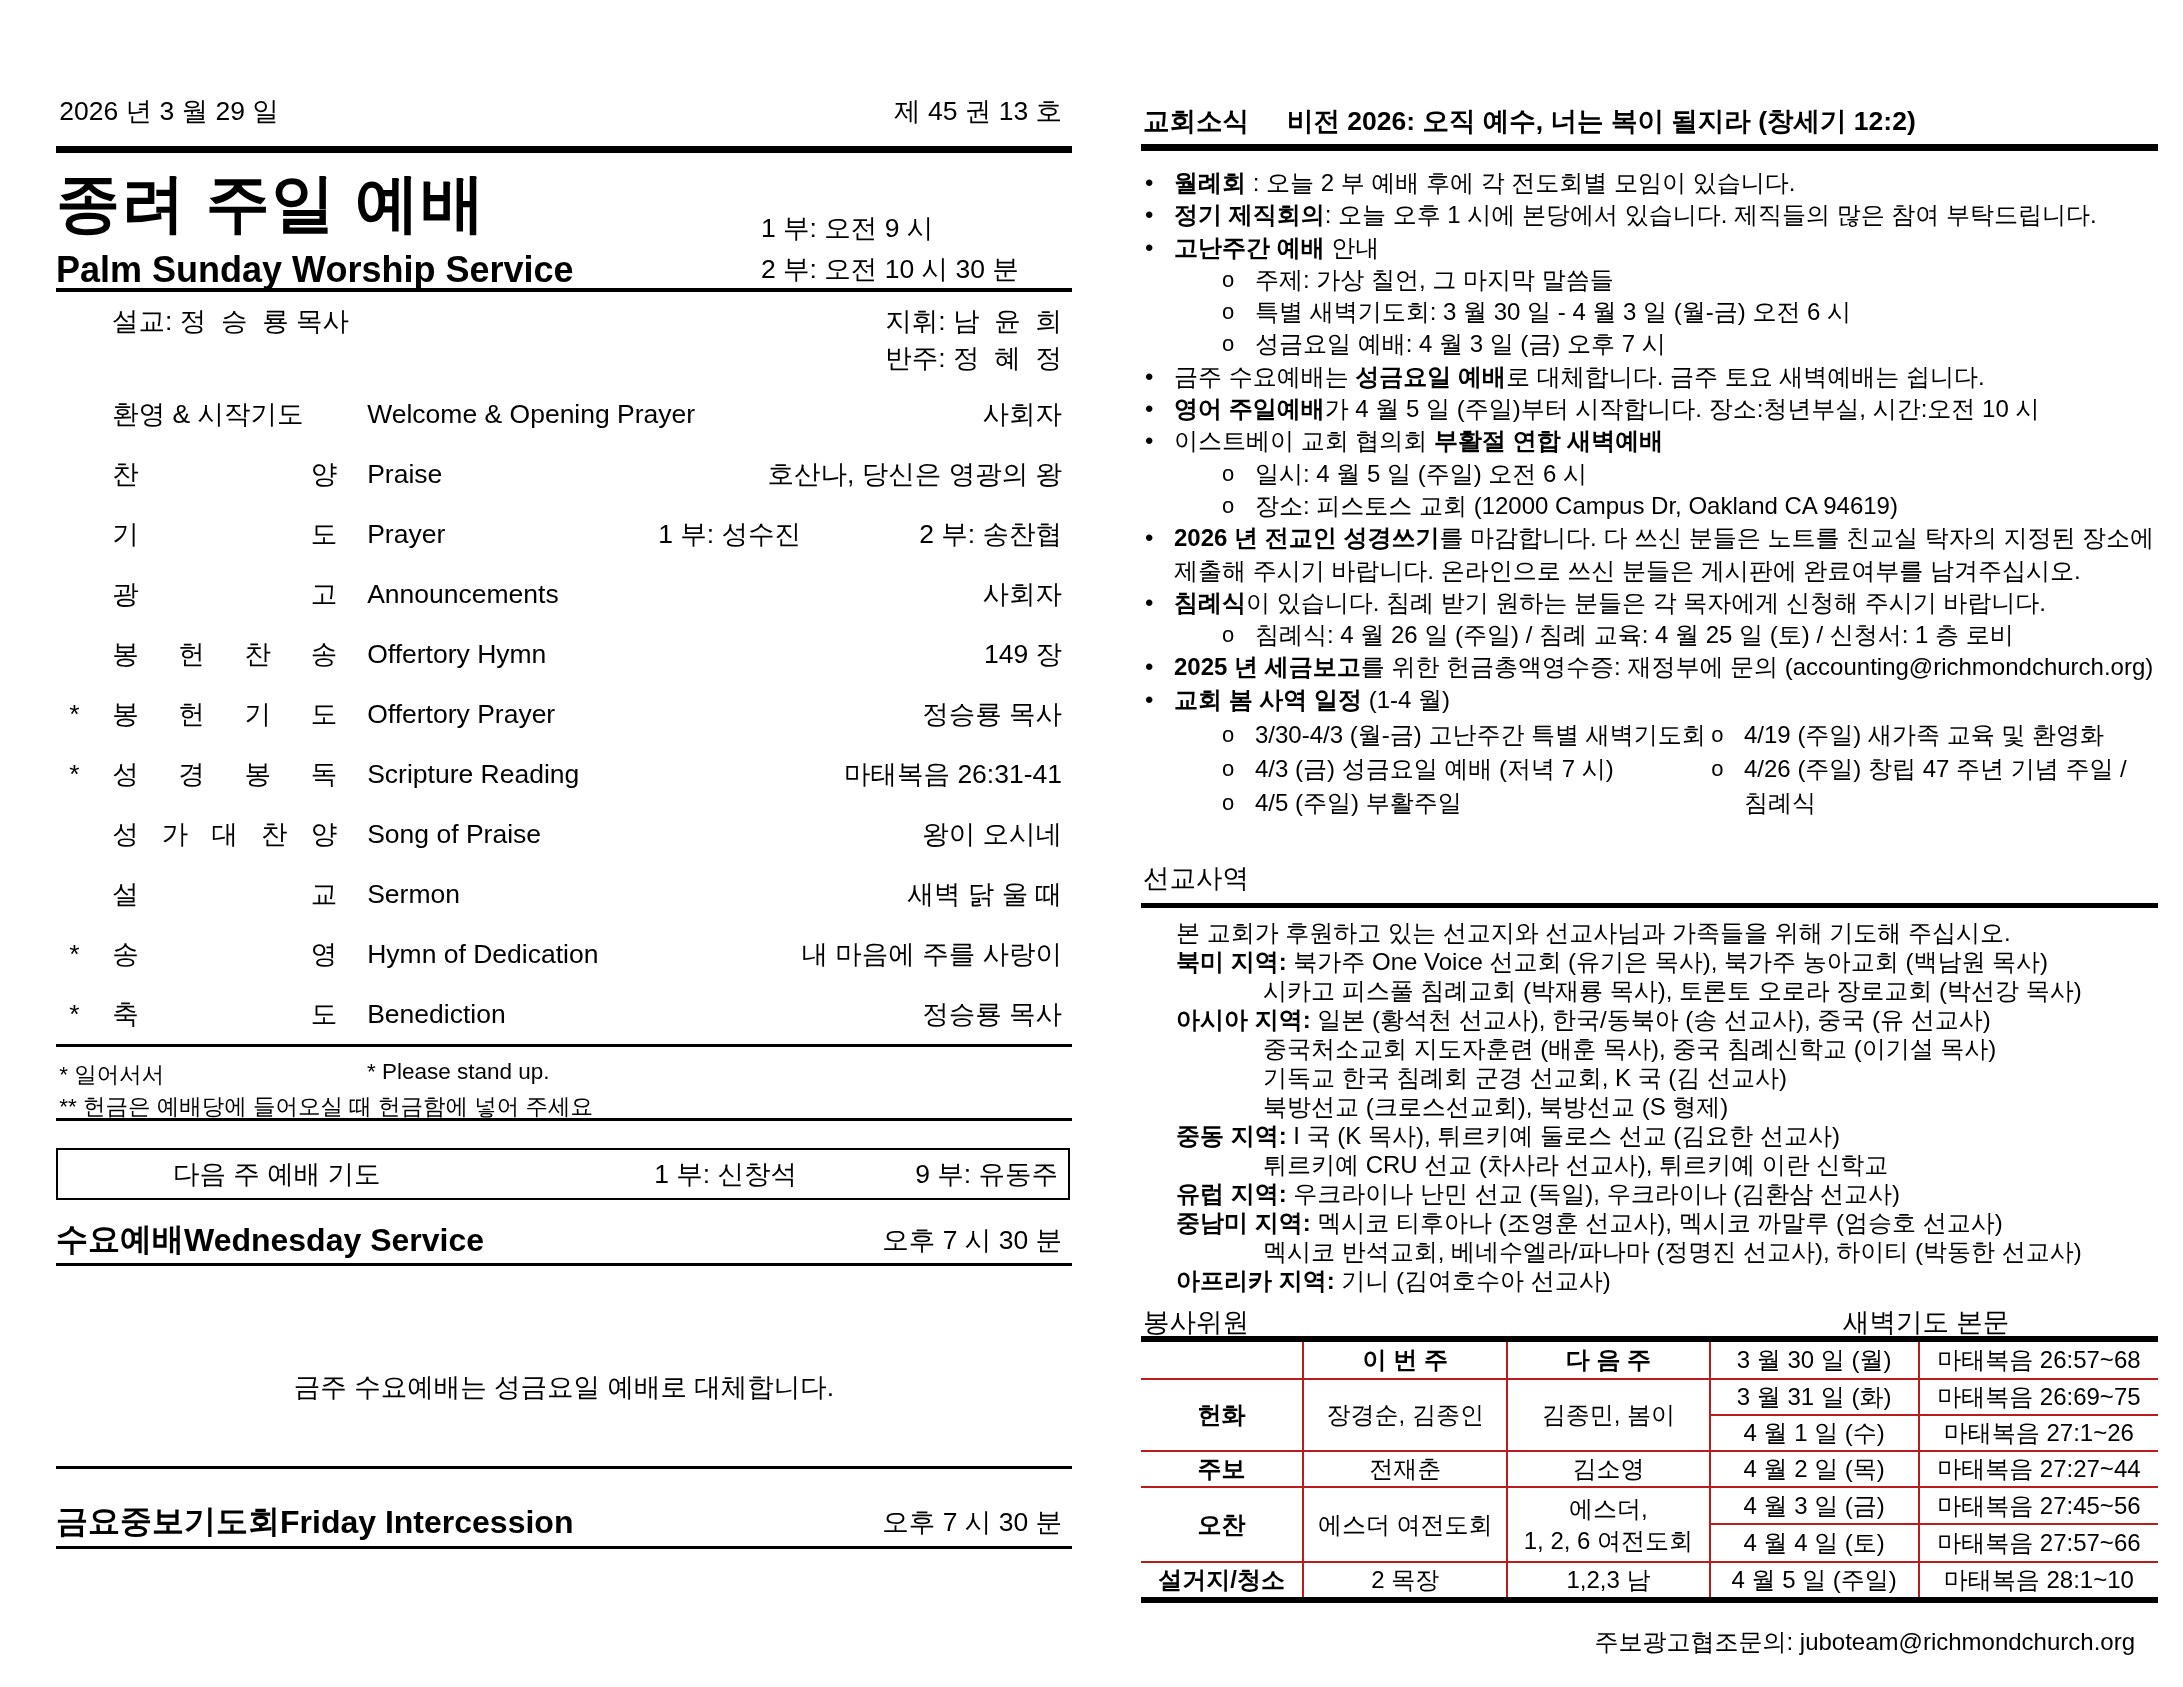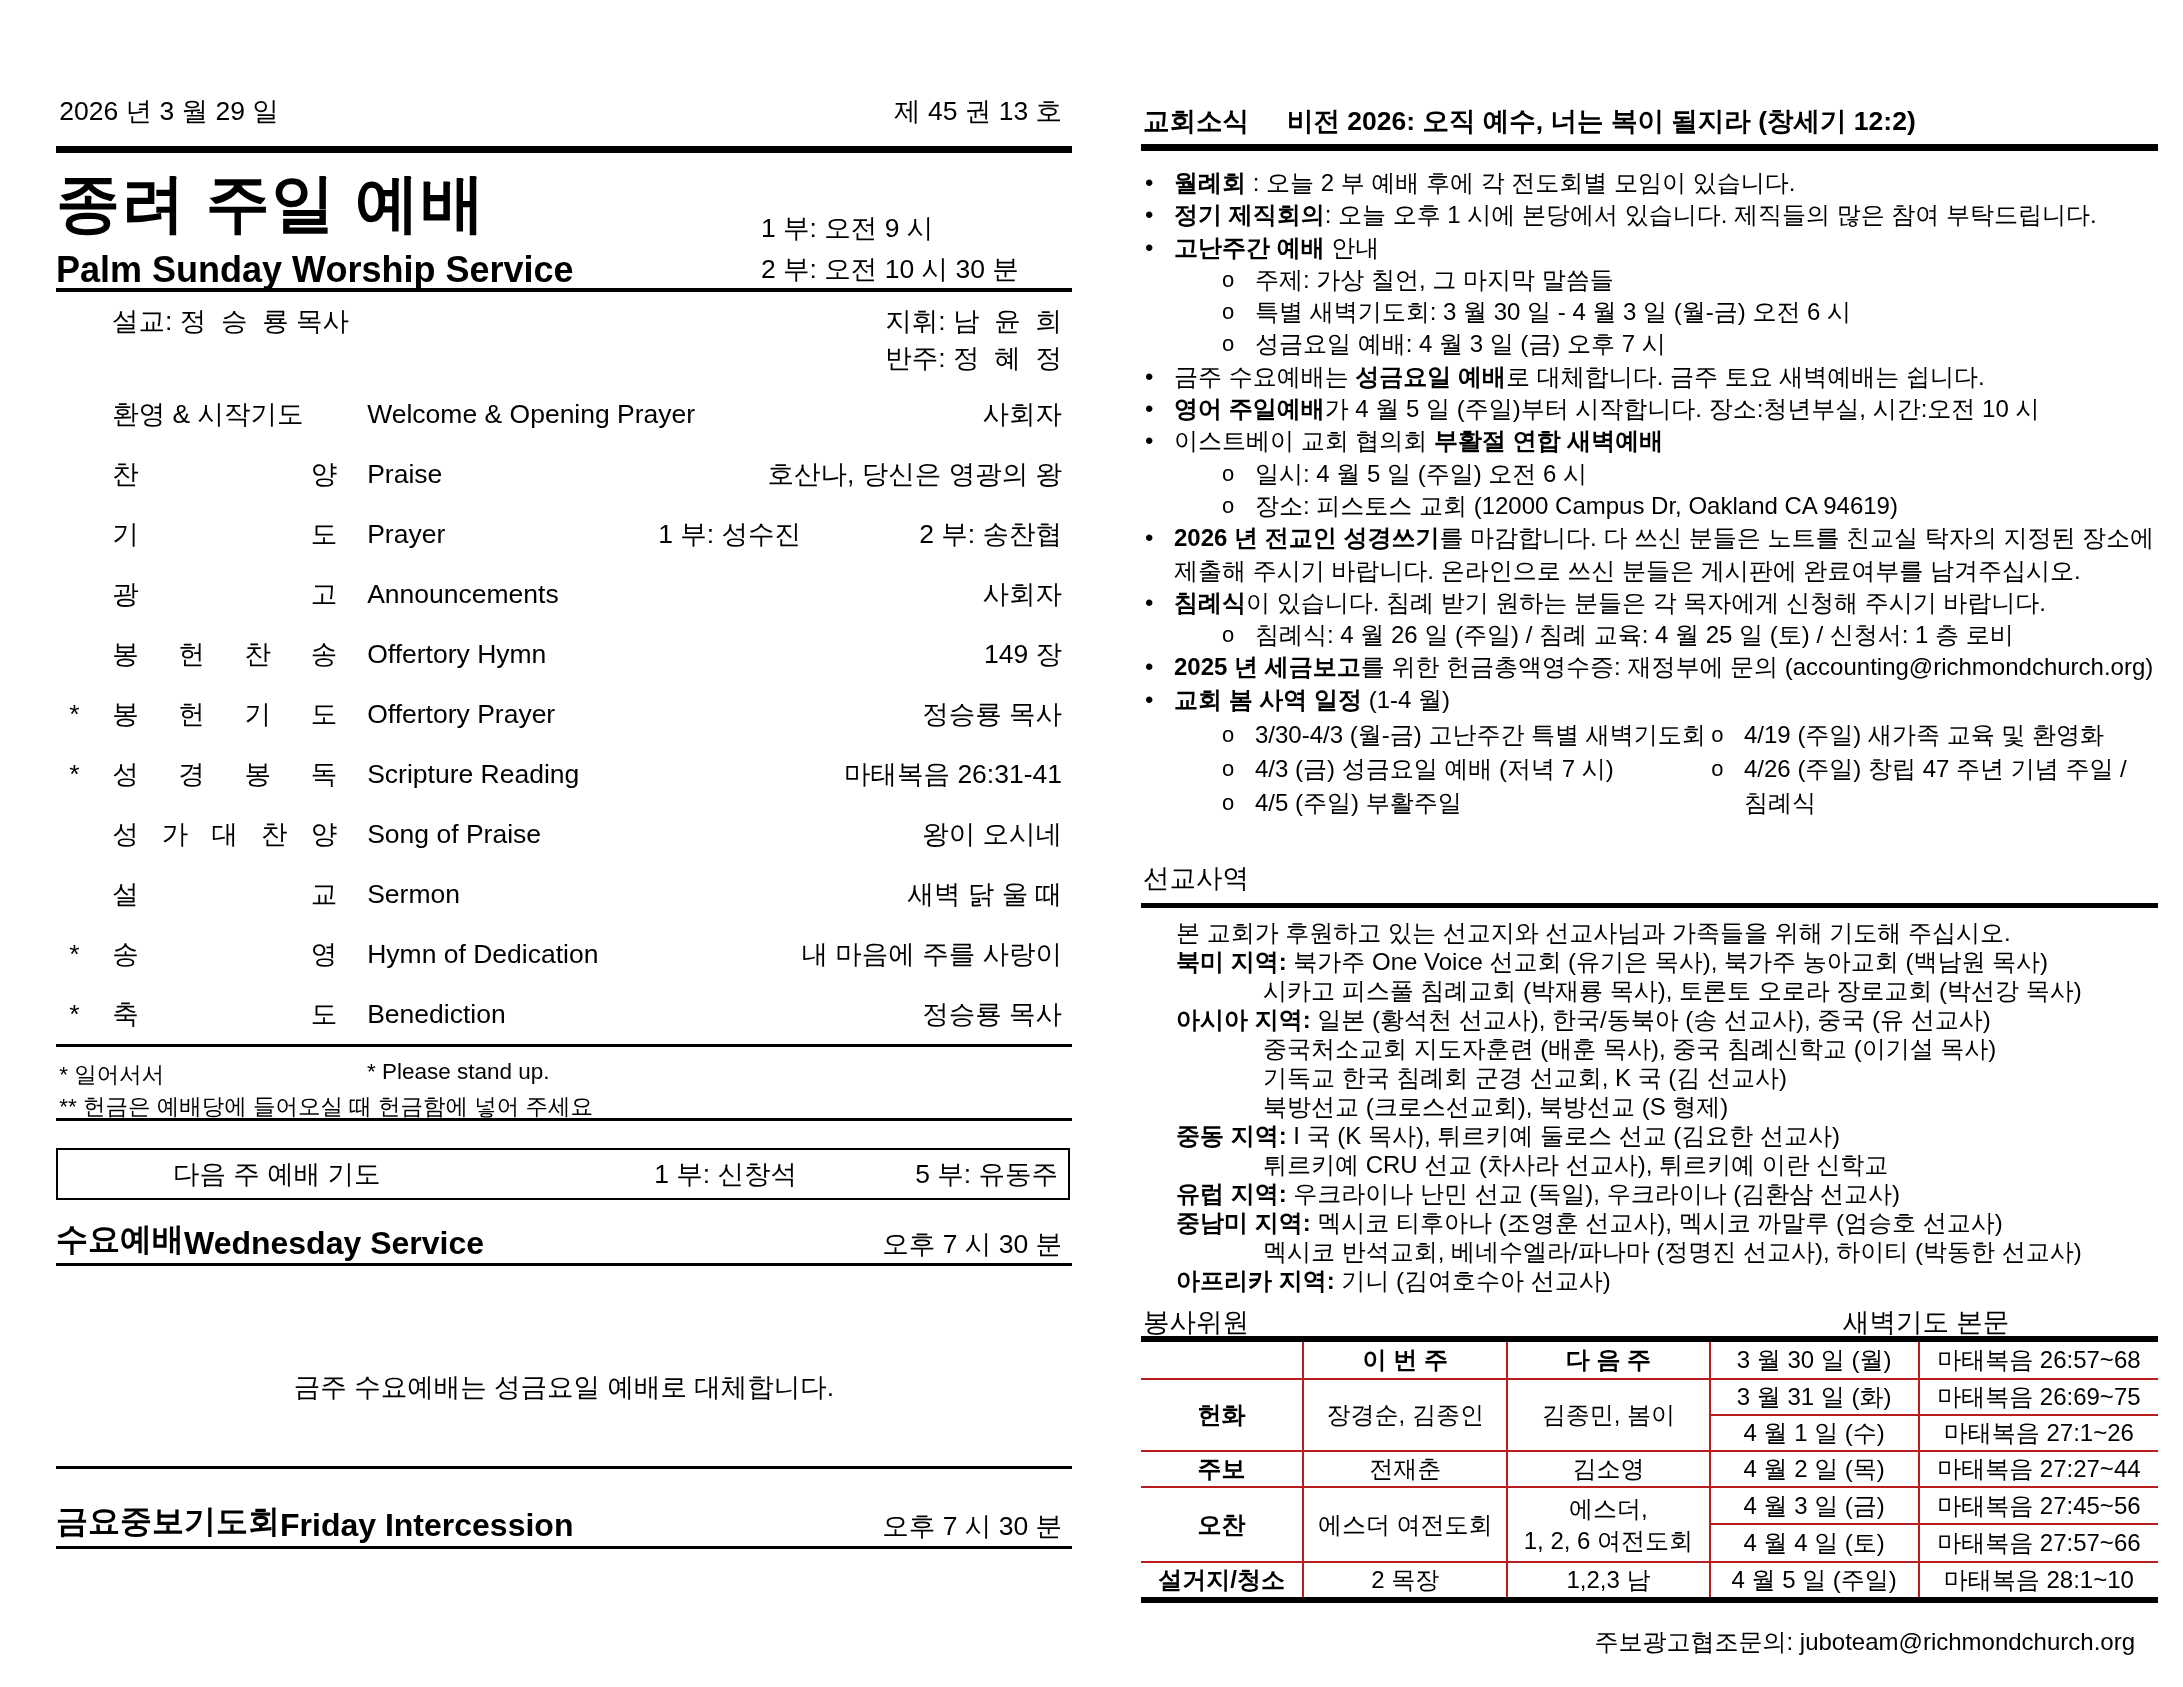--- a/index.html
+++ b/index.html
@@ -31,21 +31,21 @@
   .oright.gap{width:261px;text-align:right;flex-shrink:0}
   .r3{top:951px;height:2.6px}
   .fn{position:absolute;font-size:22.5px;white-space:nowrap}
   .fn.k{left:3.3px;top:966px}
   .fn.e{left:311px;top:966px}
   .fn.two{left:3.3px;top:998px}
   .r4{top:1025px;height:2.6px}
   .nwbox{position:absolute;left:0;top:1055px;width:1010px;height:48px;border:2.6px solid #000;
          display:flex;align-items:center;font-size:26.5px;white-space:nowrap}
   .nw-label{margin-left:115px}
-  .svc-row{position:absolute;left:0;width:100%;display:flex;align-items:flex-end;white-space:nowrap}
+  .svc-row{position:absolute;left:0;width:100%;display:flex;align-items:center;white-space:nowrap}
   .svc-row .tko{font-size:32px;font-weight:700}
   .svc-row .ten{font-size:32px;font-weight:700;}
   .svc-row .time{margin-left:auto;font-size:26.5px;padding-right:10px}
   #wed{top:1125px}
   .r5{top:1170px;height:3.3px}
   .l-notice{position:absolute;left:0;top:1276px;width:100%;text-align:center;font-size:26.5px}
   .r6{top:1373px;height:3.3px}
   #fri{top:1407px}
   .r7{top:1453px;height:3.3px}
 
@@ -220,21 +220,21 @@
 
     <div class="rule r3"></div>
     <div class="fn k">* 일어서서</div>
     <div class="fn e">* Please stand up.</div>
     <div class="fn two">** 헌금은 예배당에 들어오실 때 헌금함에 넣어 주세요</div>
     <div class="rule r4"></div>
 
     <div class="nwbox">
       <span class="nw-label">다음 주 예배 기도</span>
       <span class="ml">1 부: 신창석</span>
-      <span class="oright gap">5 부: 유동주</span>
+      <span class="oright gap">9 부: 유동주</span>
     </div>
 
     <div class="svc-row" id="wed">
       <span class="tko">수요예배</span>
       <span class="ten">Wednesday Service</span>
       <span class="time">오후 7 시 30 분</span>
     </div>
     <div class="rule r5"></div>
     <div class="l-notice">금주 수요예배는 성금요일 예배로 대체합니다.</div>
     <div class="rule r6"></div>

